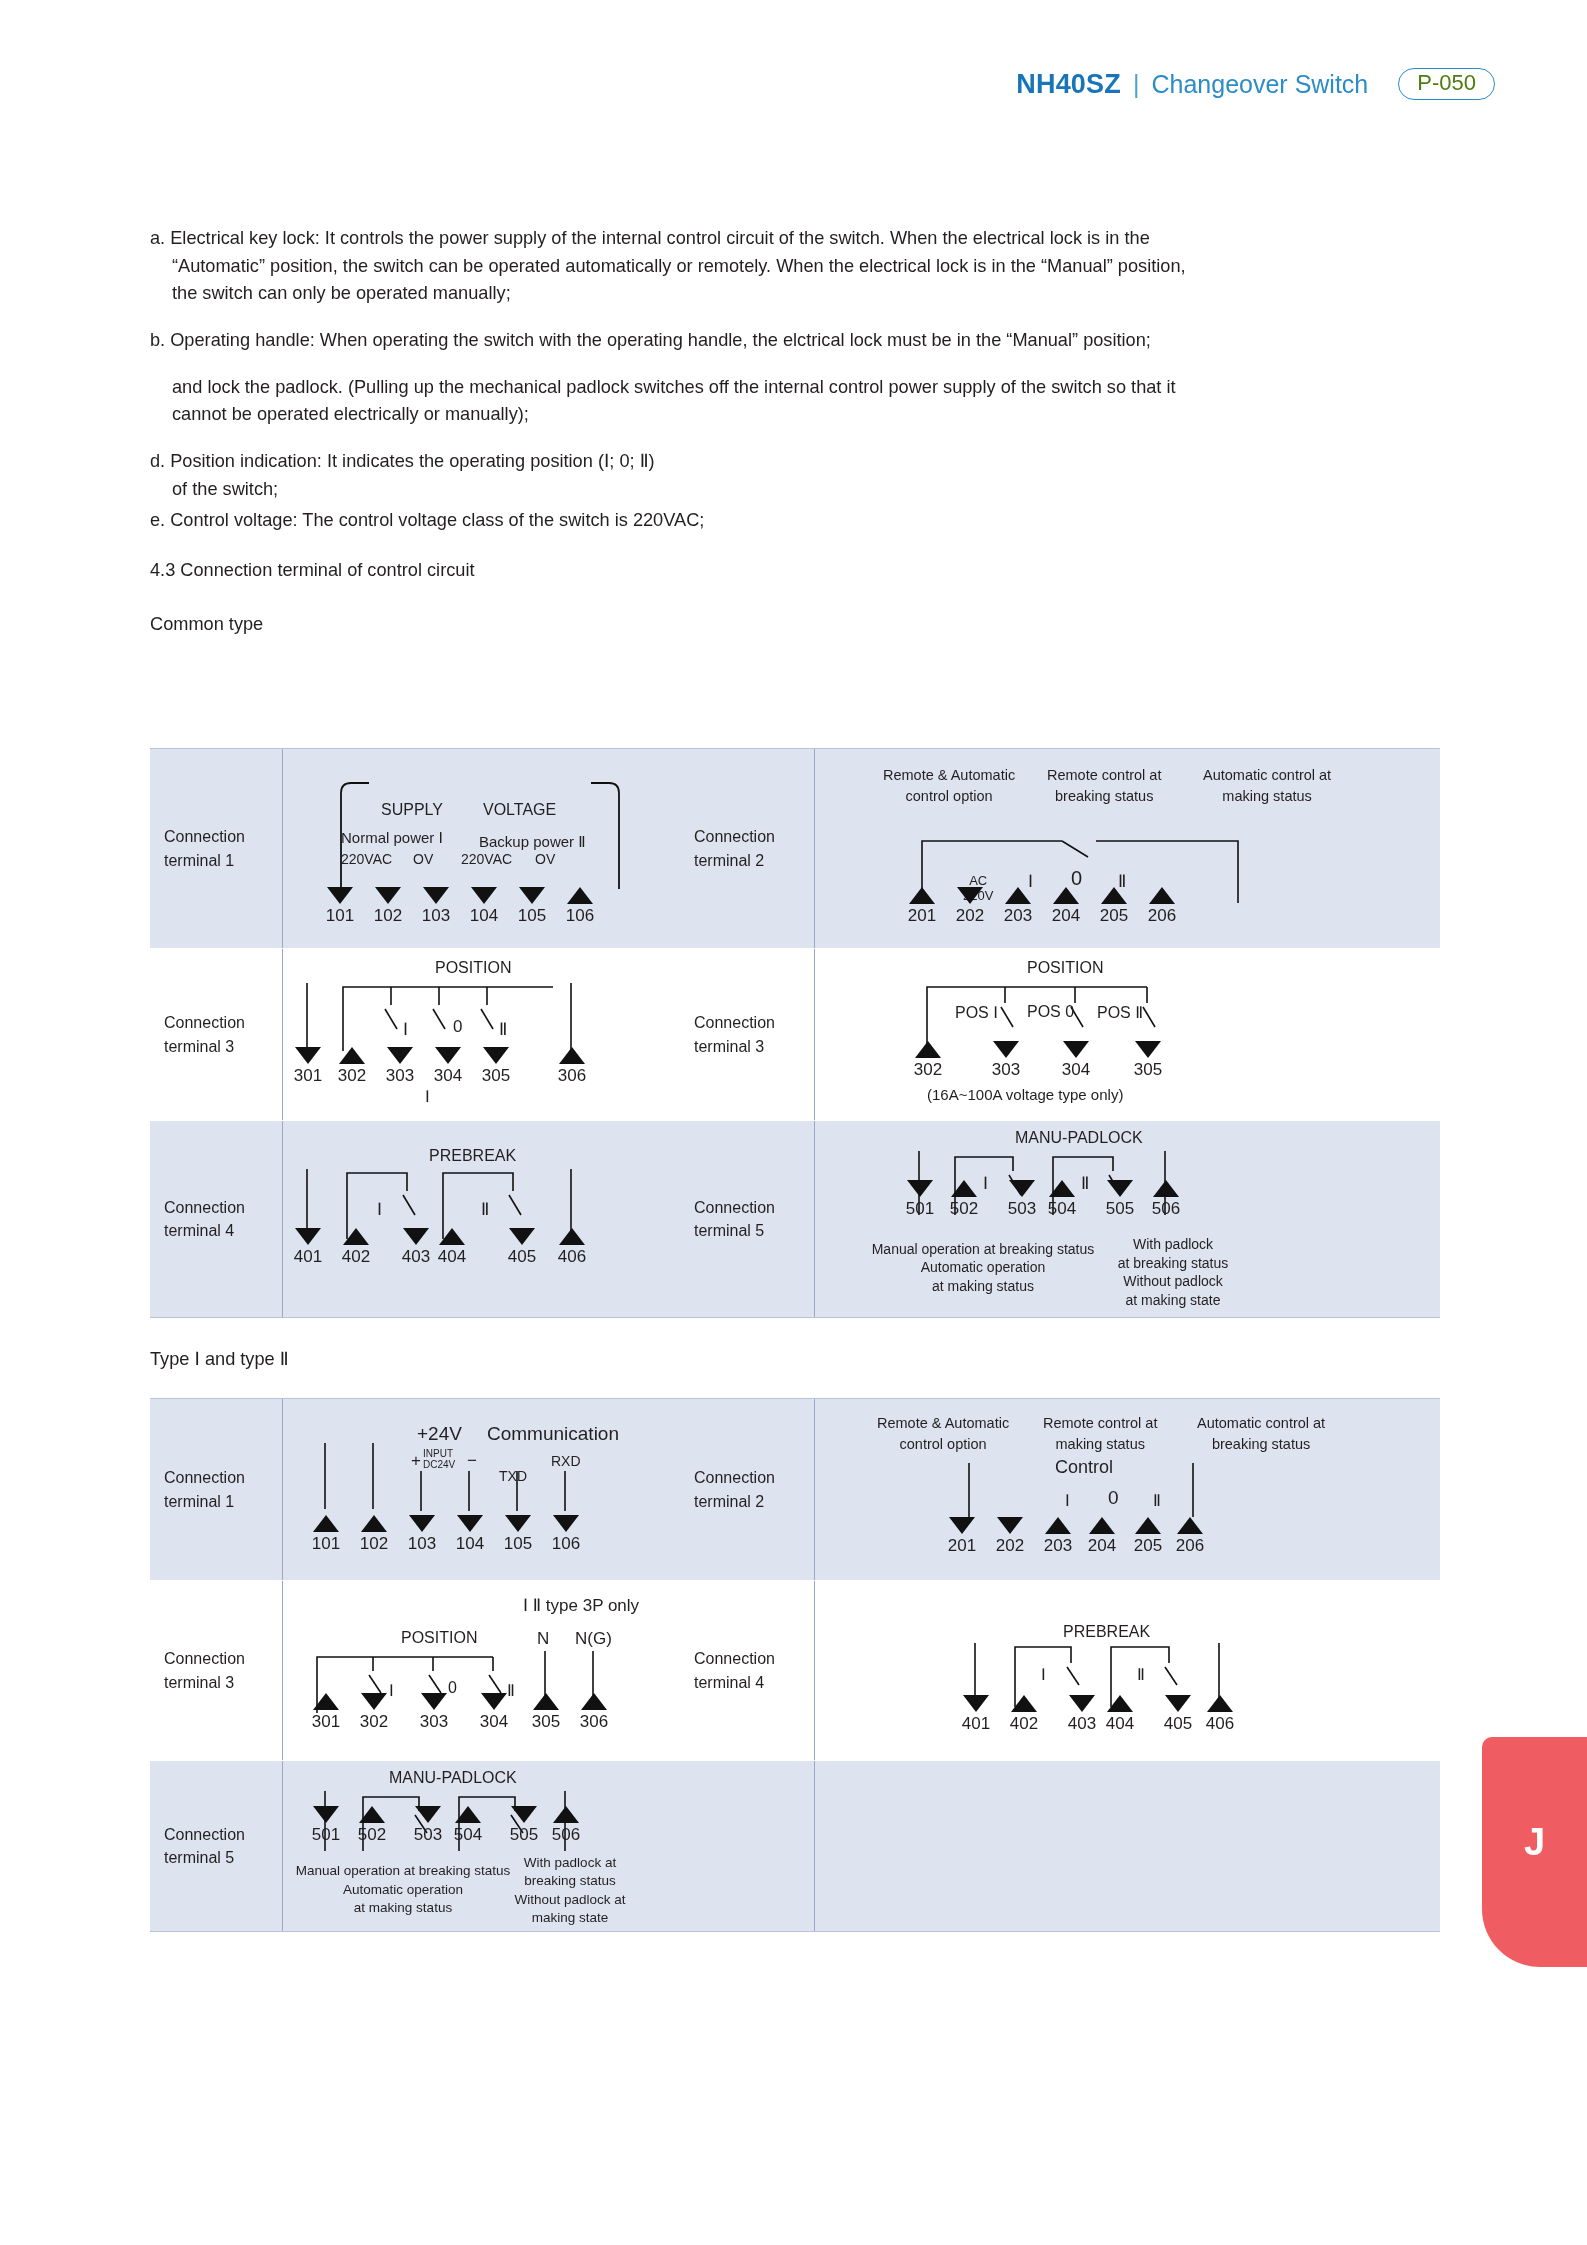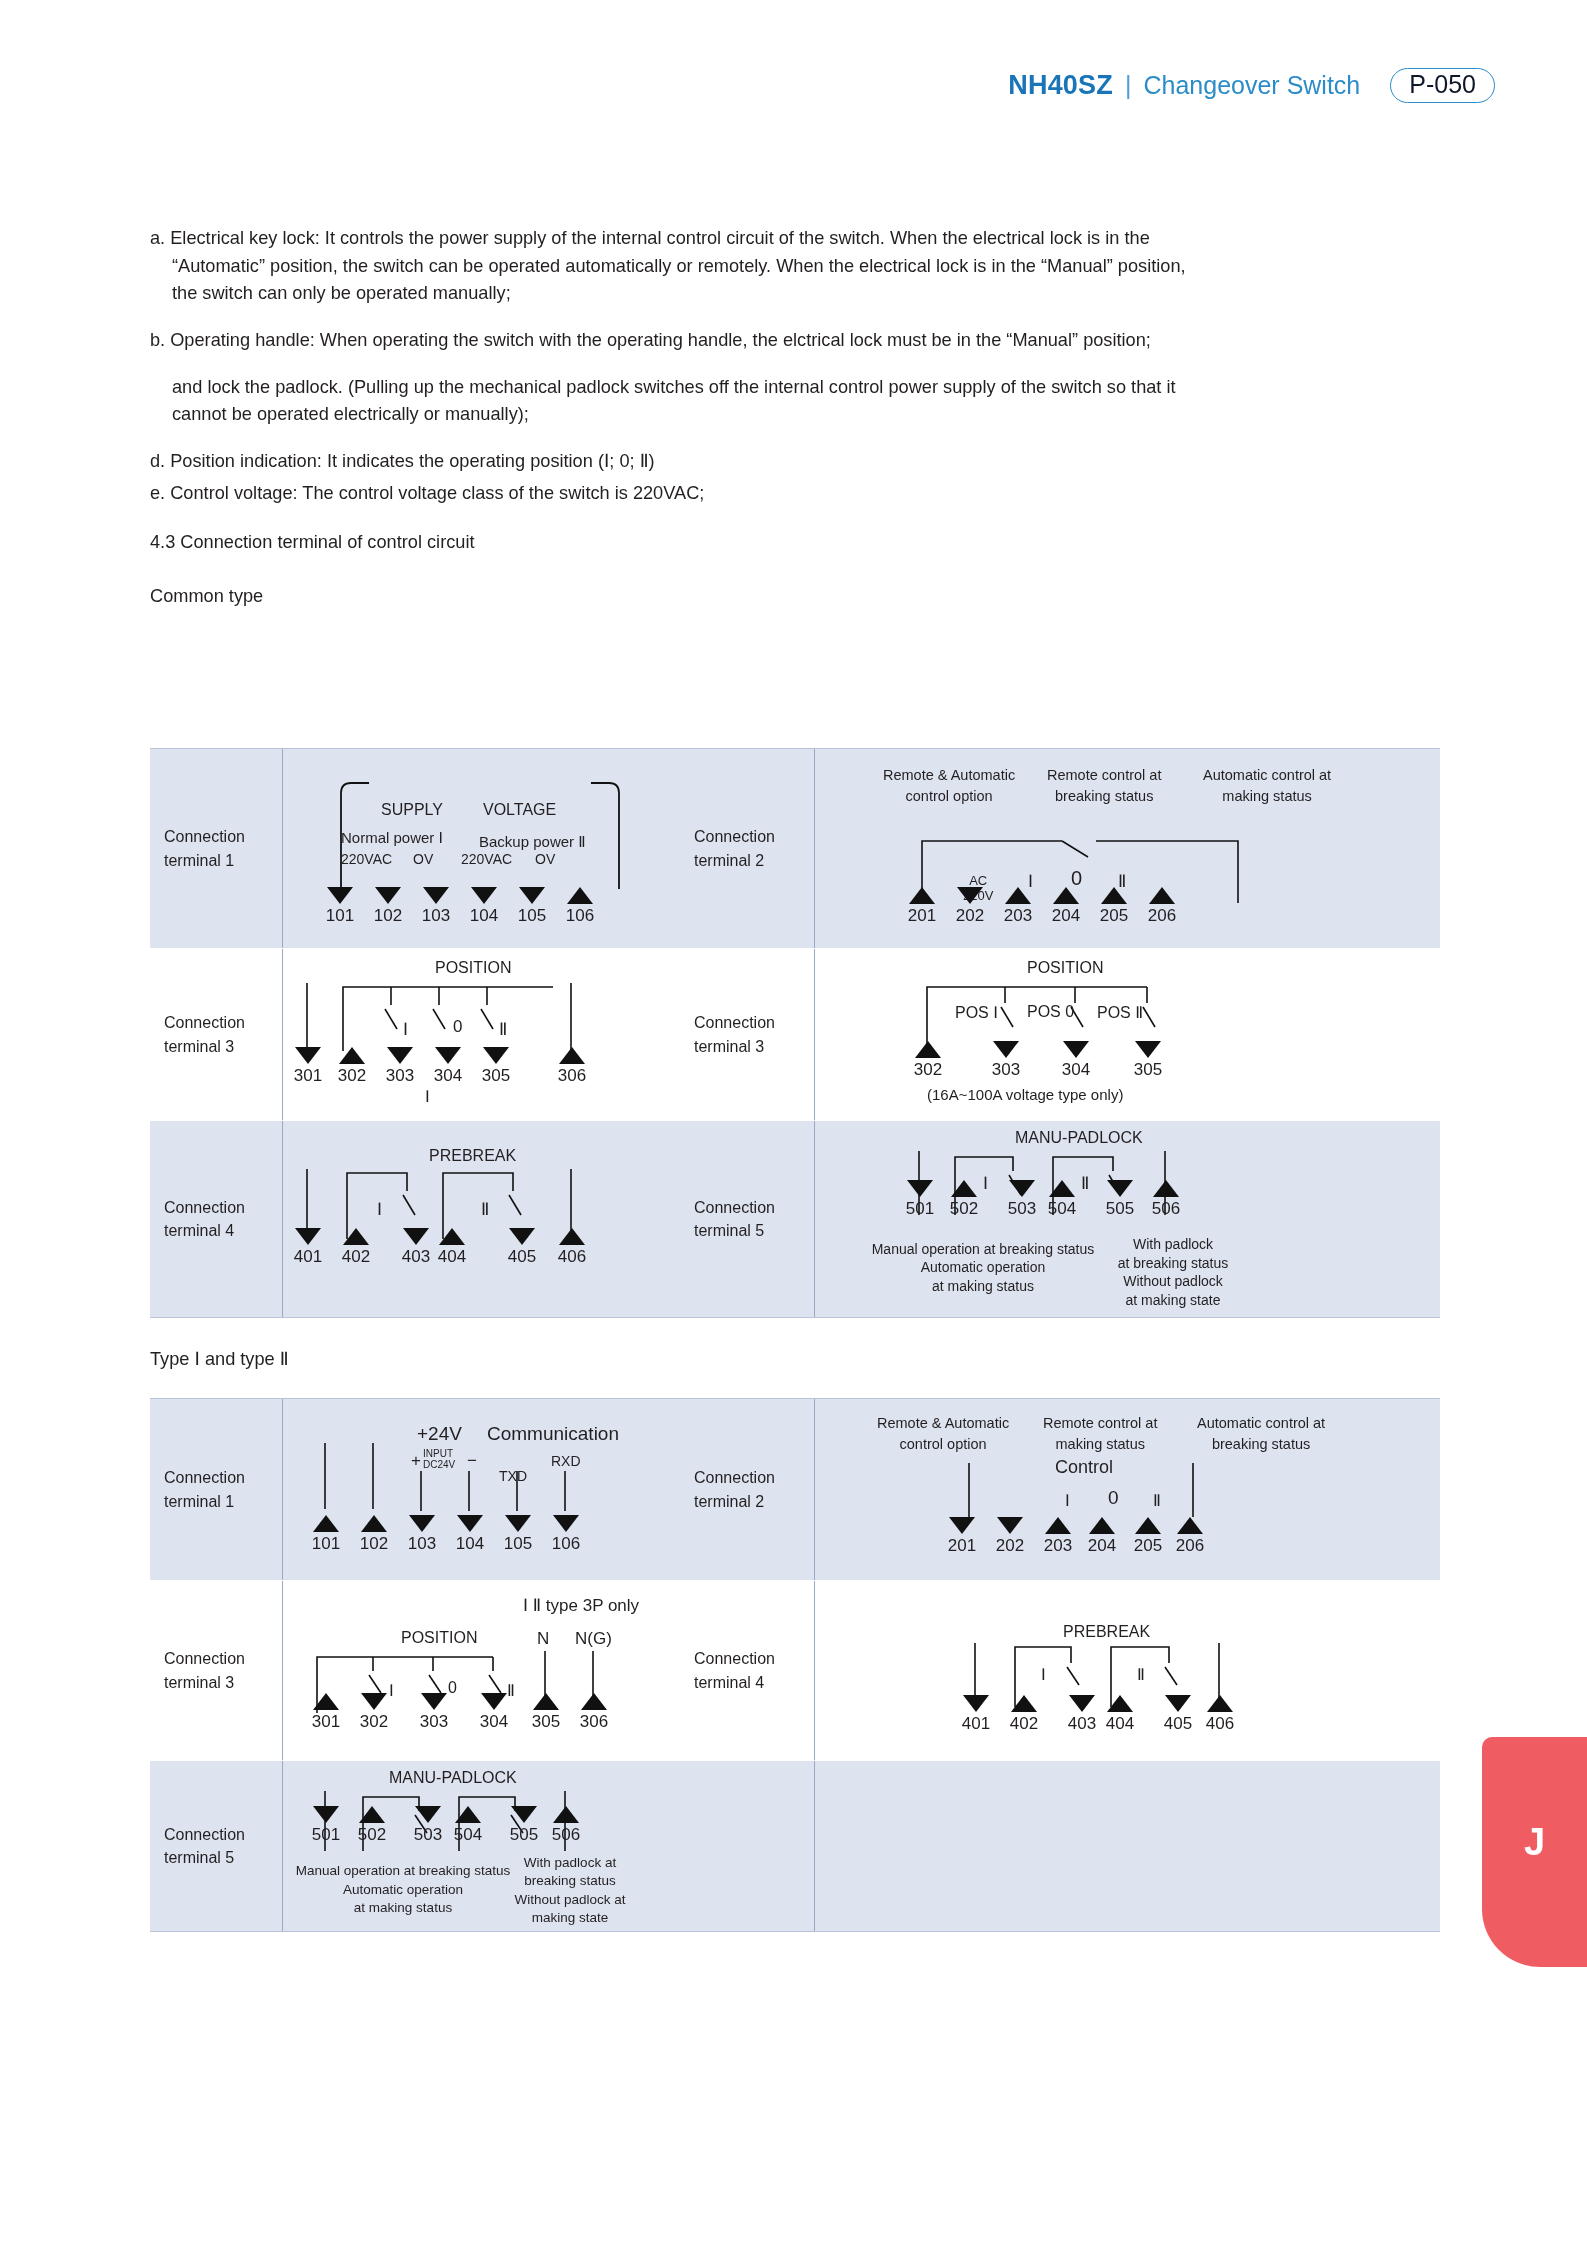--- a/index.html
+++ b/index.html
@@ -25,21 +25,21 @@
   }
   .hdr-sep{
     color:#4d9fd6;font-size:25px;margin:0 12px 0 12px;font-weight:400;
   }
   .hdr-sub{
     font-size:25px;color:#2b8cc9;font-weight:400;
   }
   .hdr-page{
     margin-left:30px;
     border:1.6px solid #2b8cc9;border-radius:18px;
-    color:#0f172a;font-size:25px;
+    color:#4d7c0f;font-size:22px;
     padding:3px 18px 5px 18px;
     line-height:1;
   }
   
   .body-text{
     position:absolute;left:150px;top:225px;width:1290px;
     font-size:18.2px;line-height:1.52;color:#231f20;
   }
   .para{margin:0 0 19px 0;}
   .para.tight{margin-bottom:4px;}
@@ -142,20 +142,21 @@
   </p>
   <p class="para">
     <span>b. Operating handle: When operating the switch with the operating handle, the elctrical lock must be in the “Manual”  position;</span>
   </p>
   <p class="para">
     <span class="ind">and lock the padlock. (Pulling up the mechanical padlock switches off the internal control power supply of the switch so that it</span>
     <span class="ind">cannot be operated electrically or manually);</span>
   </p>
   <p class="para tight">
     <span>d. Position indication: It indicates the operating position (Ⅰ; 0; Ⅱ)</span>
+    <span class="ind">of the switch;</span>
   </p>
   <p class="para tight">
     <span>e. Control voltage: The control voltage class of the switch is 220VAC;</span>
   </p>
   <p class="sec-title">4.3 Connection terminal of control circuit</p>
   <p class="sub-title">Common type</p>
 </div>
 
 <div style="position:absolute;left:150px;top:1348px;font-size:18.2px;">Type Ⅰ and type Ⅱ</div>
 

